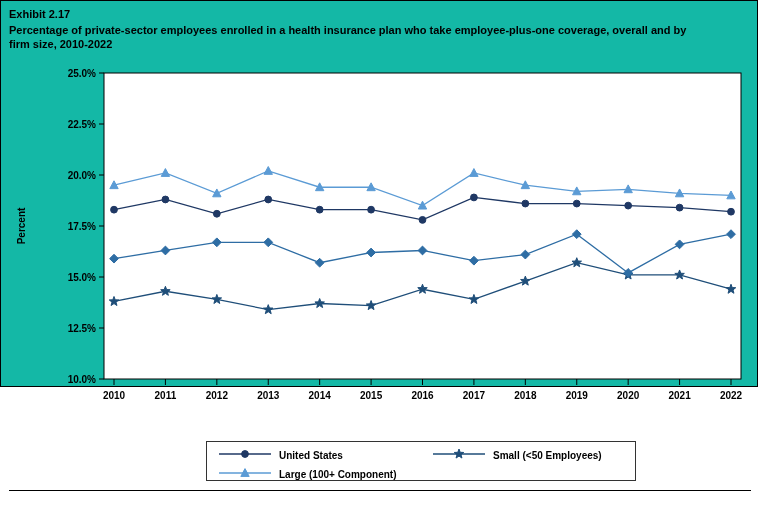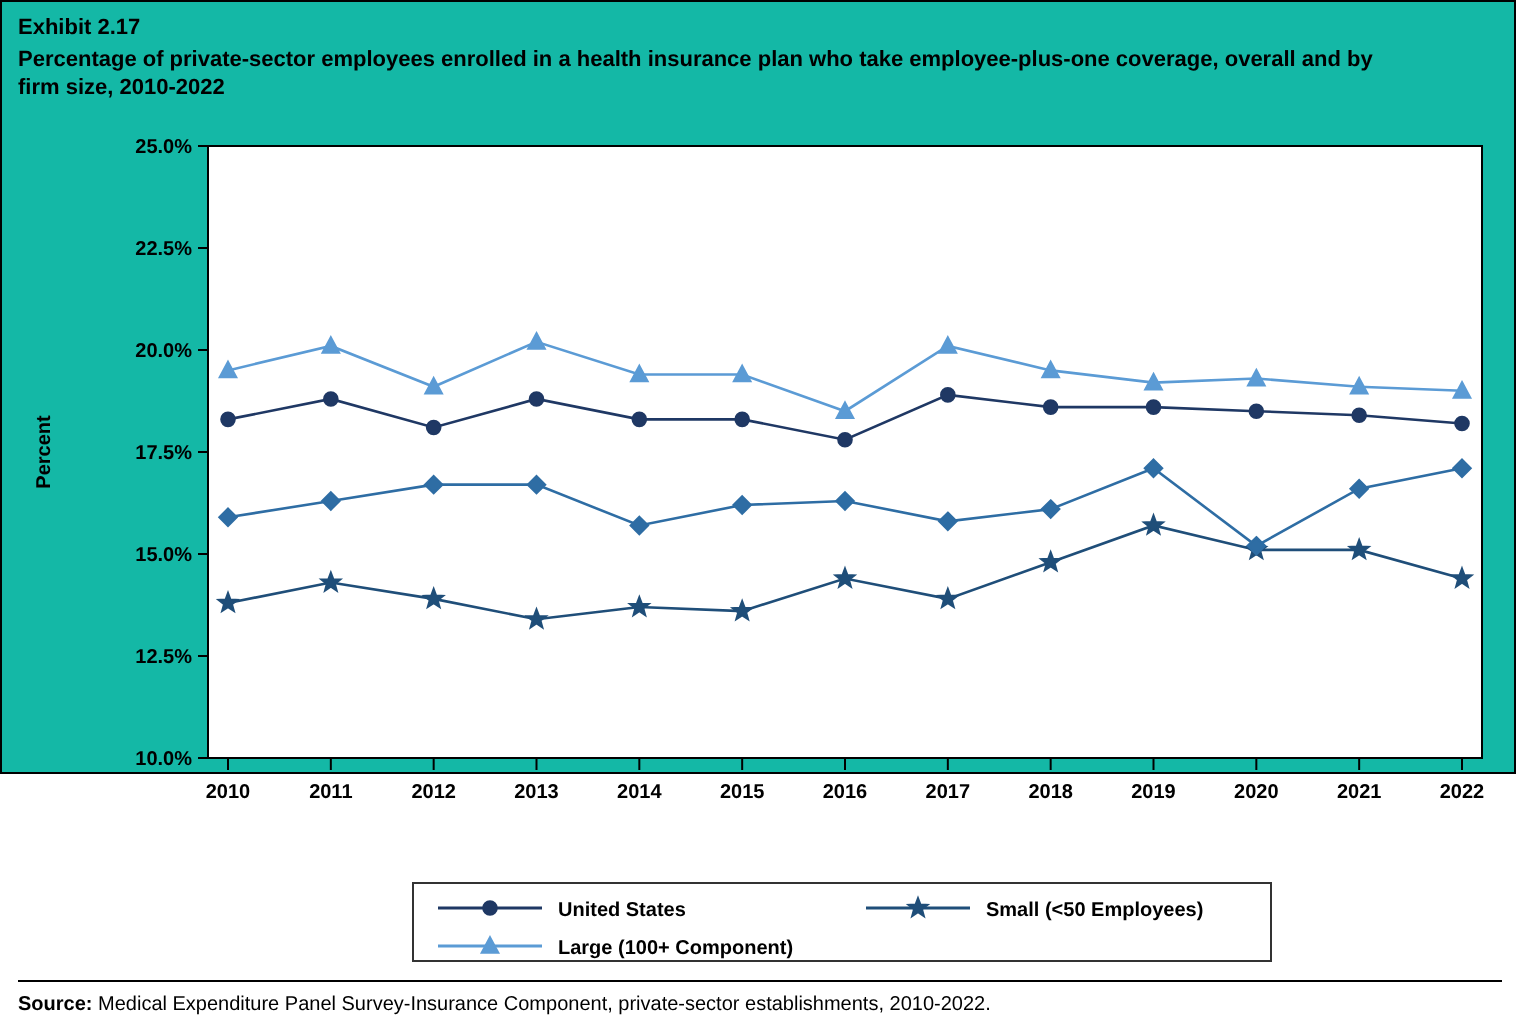--- a/index.html
+++ b/index.html
@@ -203,17 +203,14 @@
           <svg width="56" height="14">
             <line x1="2" y1="7" x2="54" y2="7" stroke="#5b9bd5" stroke-width="1.4"></line>
             <polygon points="28,2.5999999999999996 32.18,10.432 23.82,10.432" fill="#5b9bd5" stroke="#5b9bd5" stroke-width="1"></polygon>
           </svg>
           <span>Large (100+ Component)</span>
         </div>
       </div>
   </div>
 
   <div class="srcline"></div>
-  <div class="source">
-    <b>Source:</b><span> Medical Expenditure Panel Survey-Insurance Component, private-sector establishments, 2010-2022.</span>
-  </div>
 
 </div>
 
 </body></html>

